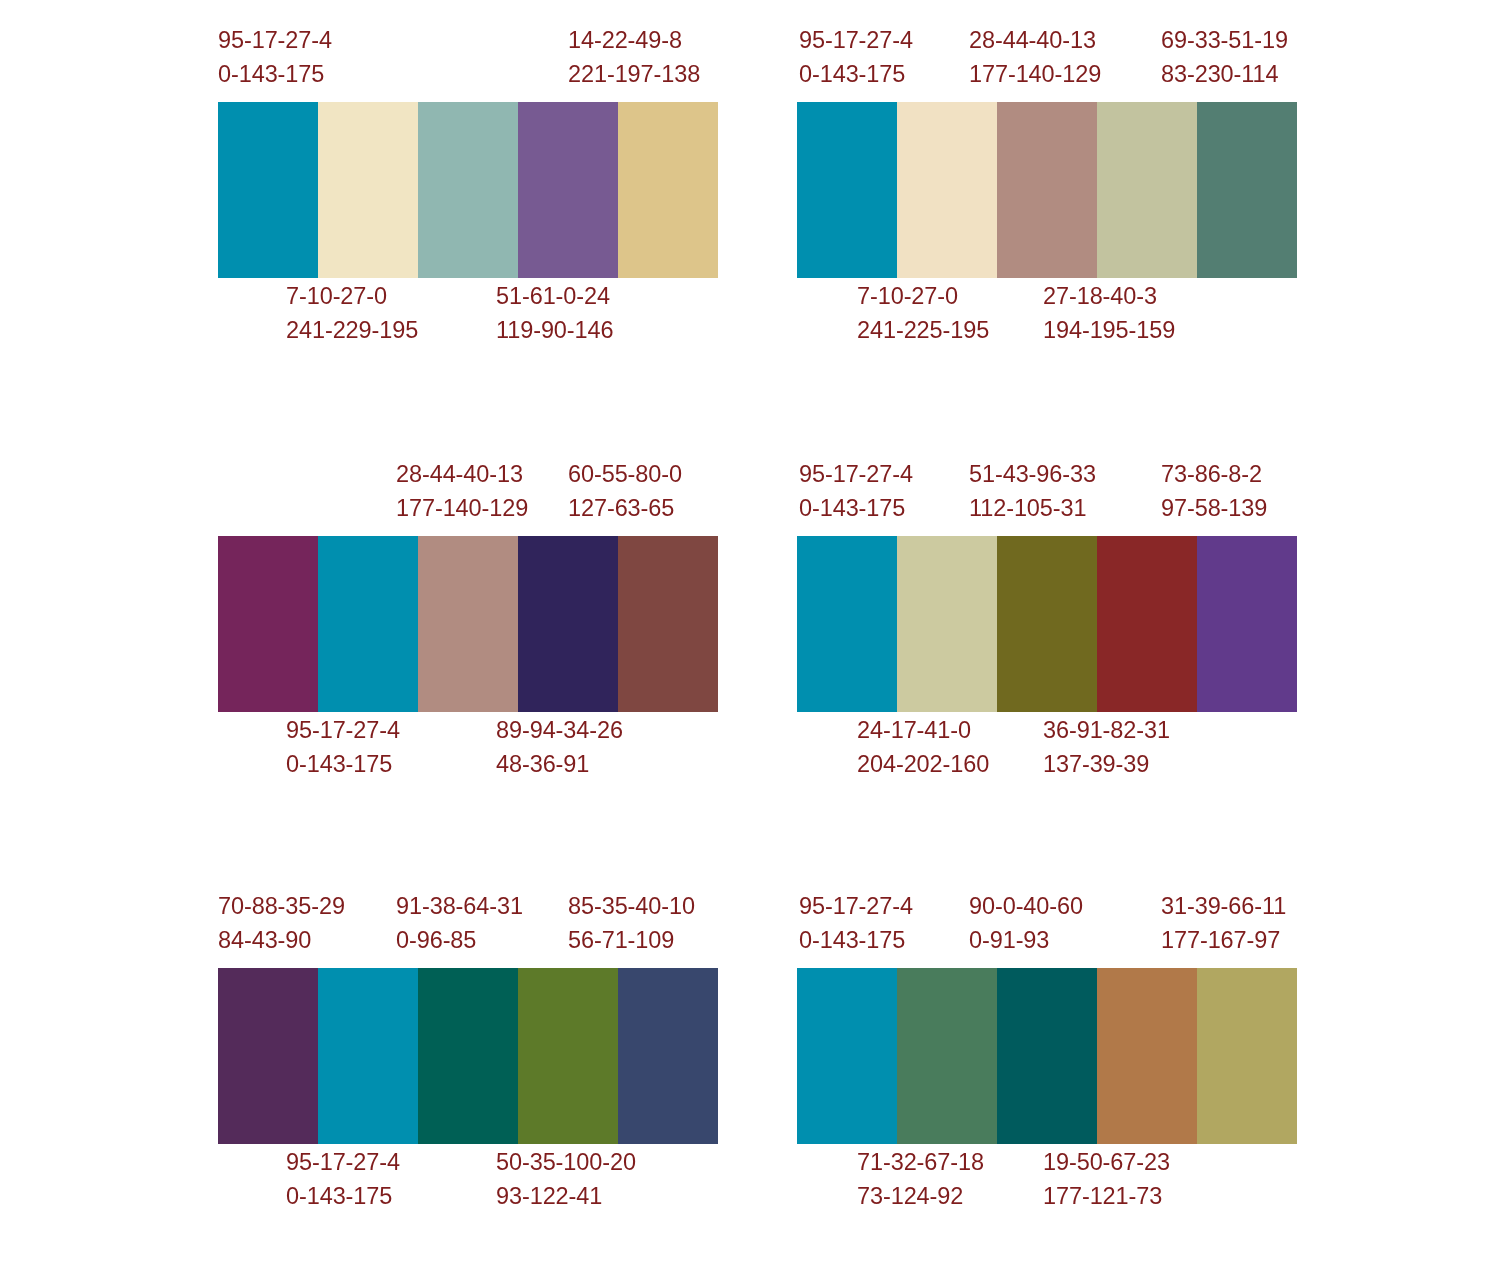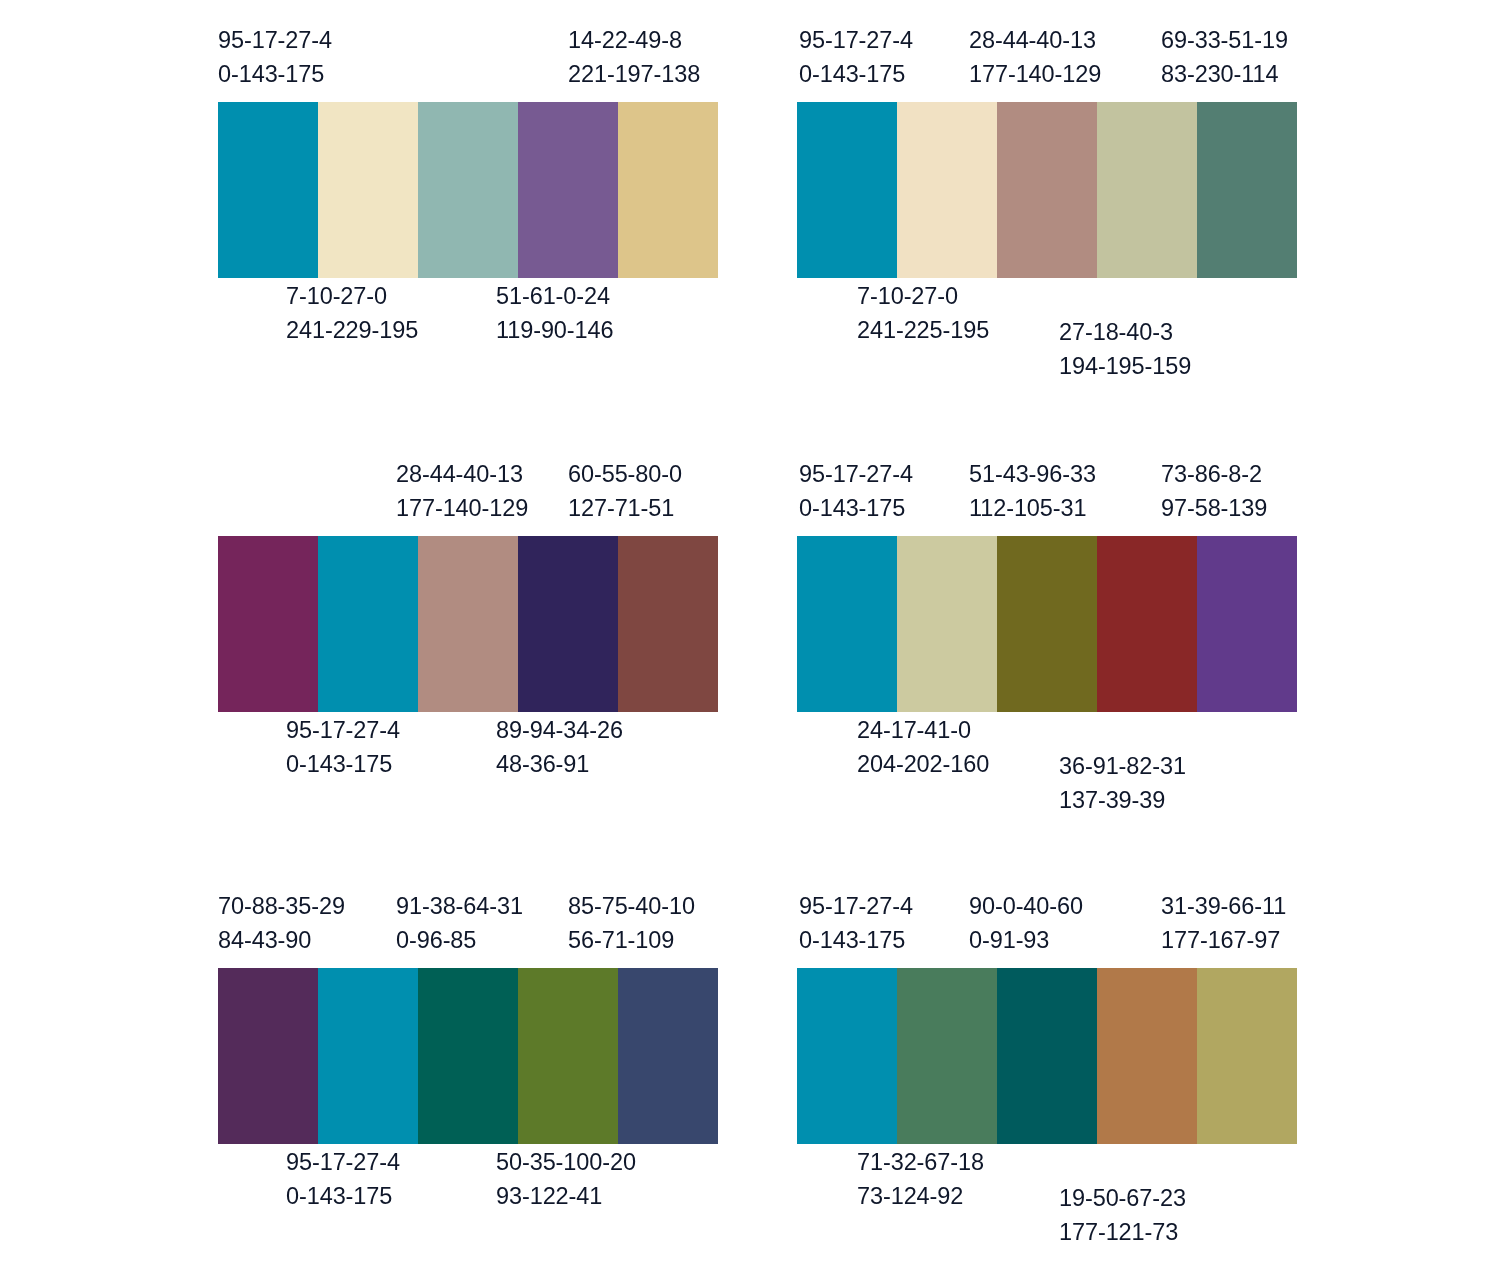--- a/index.html
+++ b/index.html
@@ -49,21 +49,21 @@
     height: 80px;
   }
 
   .swatch-label {
     position: absolute;
     font-size: 23.5px;
     line-height: 1.44;
     letter-spacing: -0.1px;
     font-weight: 400;
     white-space: nowrap;
-    color: #0f172a;
+    color: #7f1d1d;
   }
   .swatch-label .cmyk,
   .swatch-label .rgb {
     display: block;
   }
 
   
   .label-row.above .swatch-label.pos-0 { left: 20px;  top: 0; }
   .label-row.above .swatch-label.pos-1 { left: 198px; top: 0; }
   .label-row.above .swatch-label.pos-2 { left: 370px; top: 0; }
@@ -71,21 +71,21 @@
   
   .col-right .label-row.above .swatch-label.pos-0 { left: 22px;  }
   .col-right .label-row.above .swatch-label.pos-1 { left: 192px; }
   .col-right .label-row.above .swatch-label.pos-2 { left: 384px; }
 
   
   .label-row.below .swatch-label.pos-0 { left: 88px;  top: 2px; }
   .label-row.below .swatch-label.pos-1 { left: 298px; top: 2px; }
 
   .col-right .label-row.below .swatch-label.pos-0 { left: 80px;  }
-  .col-right .label-row.below .swatch-label.pos-1 { left: 282px; margin-top: 36px; }
+  .col-right .label-row.below .swatch-label.pos-1 { left: 266px; }
 
   
   .color-bar {
     position: relative;
     display: flex;
     width: 500px;
     height: 176px;
     margin-left: 20px;
     overflow: hidden;
   }
@@ -166,21 +166,21 @@
   </section>
 
   <section class="palette col-left row-2">
     <div class="label-row above">
       <div class="swatch-label pos-1">
         <span class="cmyk">28-44-40-13</span>
         <span class="rgb">177-140-129</span>
       </div>
       <div class="swatch-label pos-2">
         <span class="cmyk">60-55-80-0</span>
-        <span class="rgb">127-71-51</span>
+        <span class="rgb">127-63-65</span>
       </div>
     </div>
     <div class="color-bar">
       <div class="swatch" style="background-color: rgb(117, 37, 91);"></div>
       <div class="swatch" style="background-color: rgb(0, 143, 175);"></div>
       <div class="swatch" style="background-color: rgb(177, 140, 129);"></div>
       <div class="swatch" style="background-color: rgb(48, 36, 91);"></div>
       <div class="swatch" style="background-color: rgb(127, 71, 65);"></div>
     </div>
     <div class="label-row below">
@@ -233,21 +233,21 @@
     <div class="label-row above">
       <div class="swatch-label pos-0">
         <span class="cmyk">70-88-35-29</span>
         <span class="rgb">84-43-90</span>
       </div>
       <div class="swatch-label pos-1">
         <span class="cmyk">91-38-64-31</span>
         <span class="rgb">0-96-85</span>
       </div>
       <div class="swatch-label pos-2">
-        <span class="cmyk">85-75-40-10</span>
+        <span class="cmyk">85-35-40-10</span>
         <span class="rgb">56-71-109</span>
       </div>
     </div>
     <div class="color-bar">
       <div class="swatch" style="background-color: rgb(84, 43, 90);"></div>
       <div class="swatch" style="background-color: rgb(0, 143, 175);"></div>
       <div class="swatch" style="background-color: rgb(0, 96, 85);"></div>
       <div class="swatch" style="background-color: rgb(93, 122, 41);"></div>
       <div class="swatch" style="background-color: rgb(56, 71, 109);"></div>
     </div>

